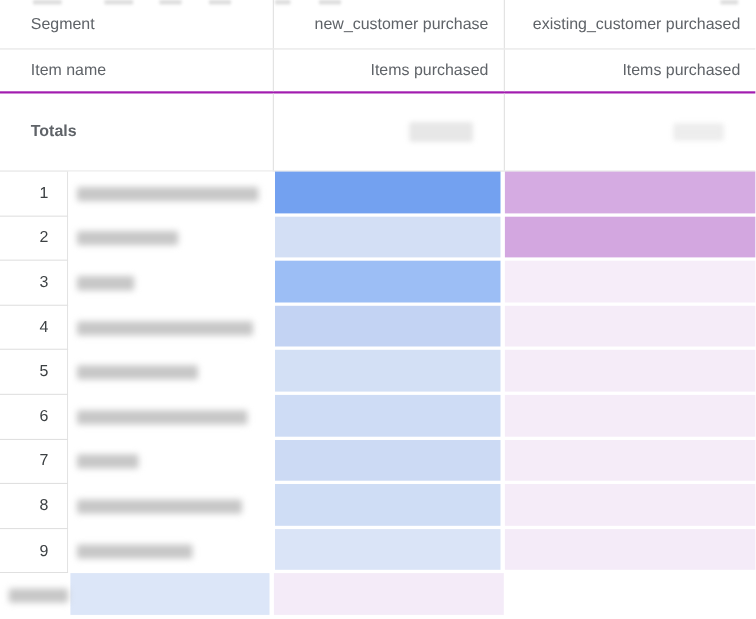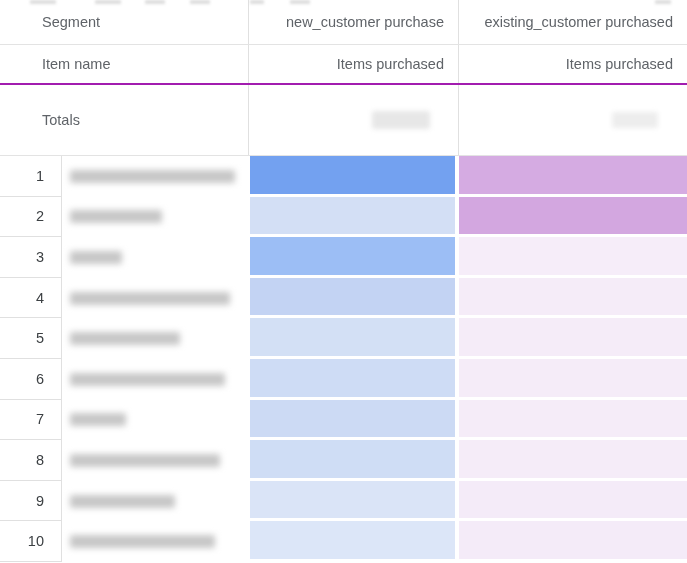--- a/index.html
+++ b/index.html
@@ -21,27 +21,27 @@
     display:grid;
     grid-template-columns:248px 210px 229px;
     box-sizing:border-box;
   }
   .hdr-row .cell{
     box-sizing:border-box;
     display:flex;align-items:center;
     color:#5f6368;
     font-size:14.5px;
   }
-  .cell.dim{justify-content:flex-start;padding-left:42px;}
+  .cell.dim{justify-content:flex-start;padding-left:28px;}
   .cell.met{justify-content:flex-end;padding-right:14px;border-left:1px solid #e0e0e0;}
   .seg-row{height:45px;border-bottom:1px solid #e3e3e3;}
   .name-row{height:40px;border-bottom:2px solid #a21caf;}
   .totals-row{height:71px;border-bottom:1px solid #e3e3e3;}
   .totals-label{
-    font-weight:normal;color:#202124;
+    font-weight:bold;color:#202124;
     padding-left:55px;font-size:14.5px;
   }
   .blur-blob{
     border-radius:2px;
     filter:blur(2.5px);
   }
   .tot-blob-1{width:58px;height:18px;background:#e7e7e7;margin-right:14px;}
   .tot-blob-2{width:46px;height:16px;background:#ededed;margin-right:15px;}
   
   #rows{position:relative;}
@@ -228,21 +228,20 @@
           <div class="name-smudge" style="width: 105px;"></div>
         </div>
         <div class="val-cell new">
           <div class="fill" style="background: rgb(218, 228, 247);"></div>
         </div>
         <div class="val-cell existing">
           <div class="fill" style="background: rgb(244, 235, 248);"></div>
         </div>
       </div>
       <div class="drow">
-        <div class="num-cell">10</div>
         <div class="name-cell">
           <div class="name-smudge" style="width: 145px;"></div>
         </div>
         <div class="val-cell new">
           <div class="fill" style="background: rgb(220, 230, 248);"></div>
         </div>
         <div class="val-cell existing">
           <div class="fill" style="background: rgb(244, 235, 248);"></div>
         </div>
       </div>

